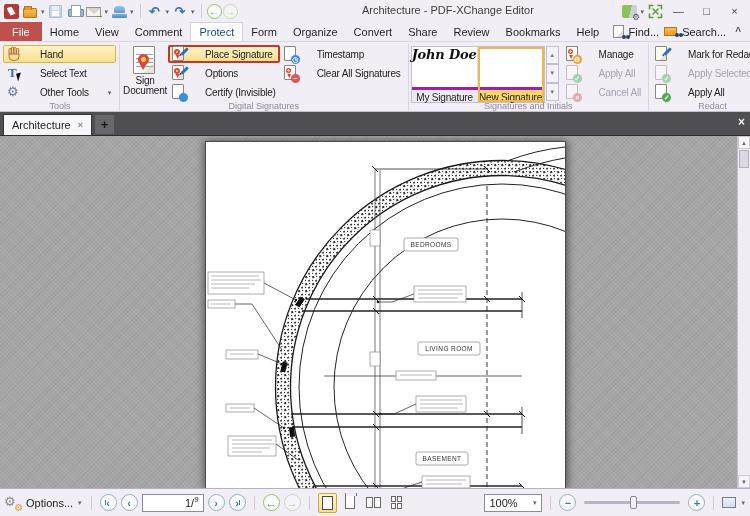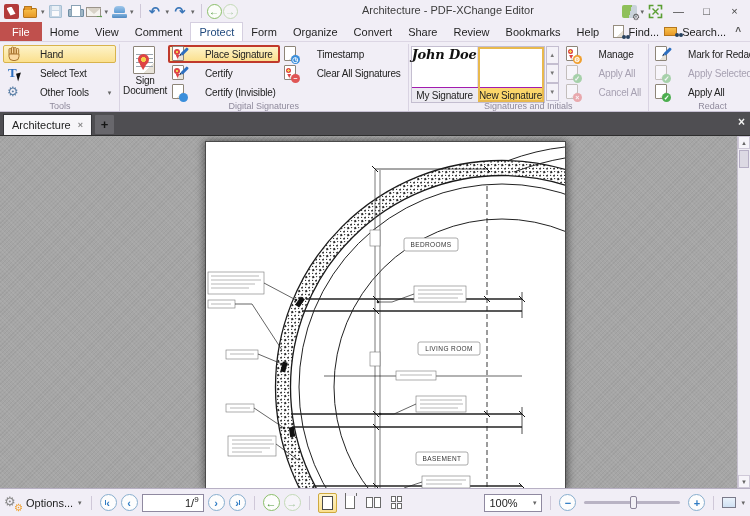--- a/index.html
+++ b/index.html
@@ -71,21 +71,21 @@
 .rose-big{position:absolute;left:5px;top:8px;width:11px;height:11px;background:radial-gradient(#f4d04c 30%,#dd4444 33%);border-radius:50%}
 .rose-big::after{content:"";position:absolute;left:2px;top:10px;width:7px;height:6px;background:#dd4444;clip-path:polygon(0 0,100% 0,50% 100%)}
 .lock{position:absolute;right:-3px;bottom:0;width:12px;height:10px;background:linear-gradient(#f7b84a,#ee9b25);border-radius:2px}
 .lock::before{content:"";position:absolute;left:2.6px;top:-5px;width:6px;height:6px;border:1.8px solid #e09428;border-bottom:none;border-radius:4px 4px 0 0}
 
 .gal{display:flex;align-items:flex-start;margin-top:1px}
 .galbox{display:flex;border:1px solid #c4bed0;background:#fbfafc}
 .tile{width:66px;height:55px;display:flex;flex-direction:column}
 .sigbox{flex:1;background:#fff;display:flex;justify-content:center;border-right:1px solid #e2def0}
 .sig-script{font-family:"DejaVu Serif",serif;font-style:italic;font-weight:bold;font-size:13px;color:#111}
-.cap{height:15px;line-height:15px;text-align:center;background:#eceaf1;border-top:1px solid #a21caf;font-size:10px}
+.cap{height:15px;line-height:15px;text-align:center;background:#eceaf1;border-top:3px solid #a21caf;font-size:10px}
 .tile.new{outline:2px solid #e8b94e;outline-offset:-2px}
 .tile.new .cap{background:#fbd66a}
 .scrollcol{display:flex;flex-direction:column;width:13px;height:55px;margin-left:1px}
 .sb{flex:1;border:1px solid #c4bed0;background:#f4f2f8;font-size:6px;color:#777;display:flex;align-items:center;justify-content:center}
 
 .tabbar{height:23px;background:#4f4e52;display:flex;align-items:flex-end;padding-left:3px;position:relative}
 .dtab{height:21px;background:#f7f6f9;display:flex;align-items:center;gap:7px;padding:0 8px;font-size:11px;border:1px solid #36363a;border-bottom:none}
 .dtab .x{color:#888;font-size:9px;font-weight:bold}
 .addtab{width:19px;height:19px;background:#68676c;color:#151515;display:flex;align-items:center;justify-content:center;margin:0 0 1px 3px;font-weight:bold;font-size:13px;border-radius:1px}
 .tab-x{position:absolute;right:5px;top:3px;color:#f2f2f2;font-weight:bold;font-size:12px}
@@ -253,21 +253,21 @@
               <span class="pen"></span>
             </span>
           <span>Place Signature</span>
         </div>
         <div class="rbtn">
           <span class="icw">
               <span class="doc-ico"></span>
               <span class="rose" style="width:6px;height:6px"></span>
               <span class="pen"></span>
             </span>
-          <span>Certify</span>
+          <span>Options</span>
         </div>
         <div class="rbtn">
           <span class="icw">
               <span class="doc-ico"></span>
               <span class="badge b-blue"></span>
             </span>
           <span>Certify (Invisible)</span>
         </div>
       </div>
       <div class="col">

